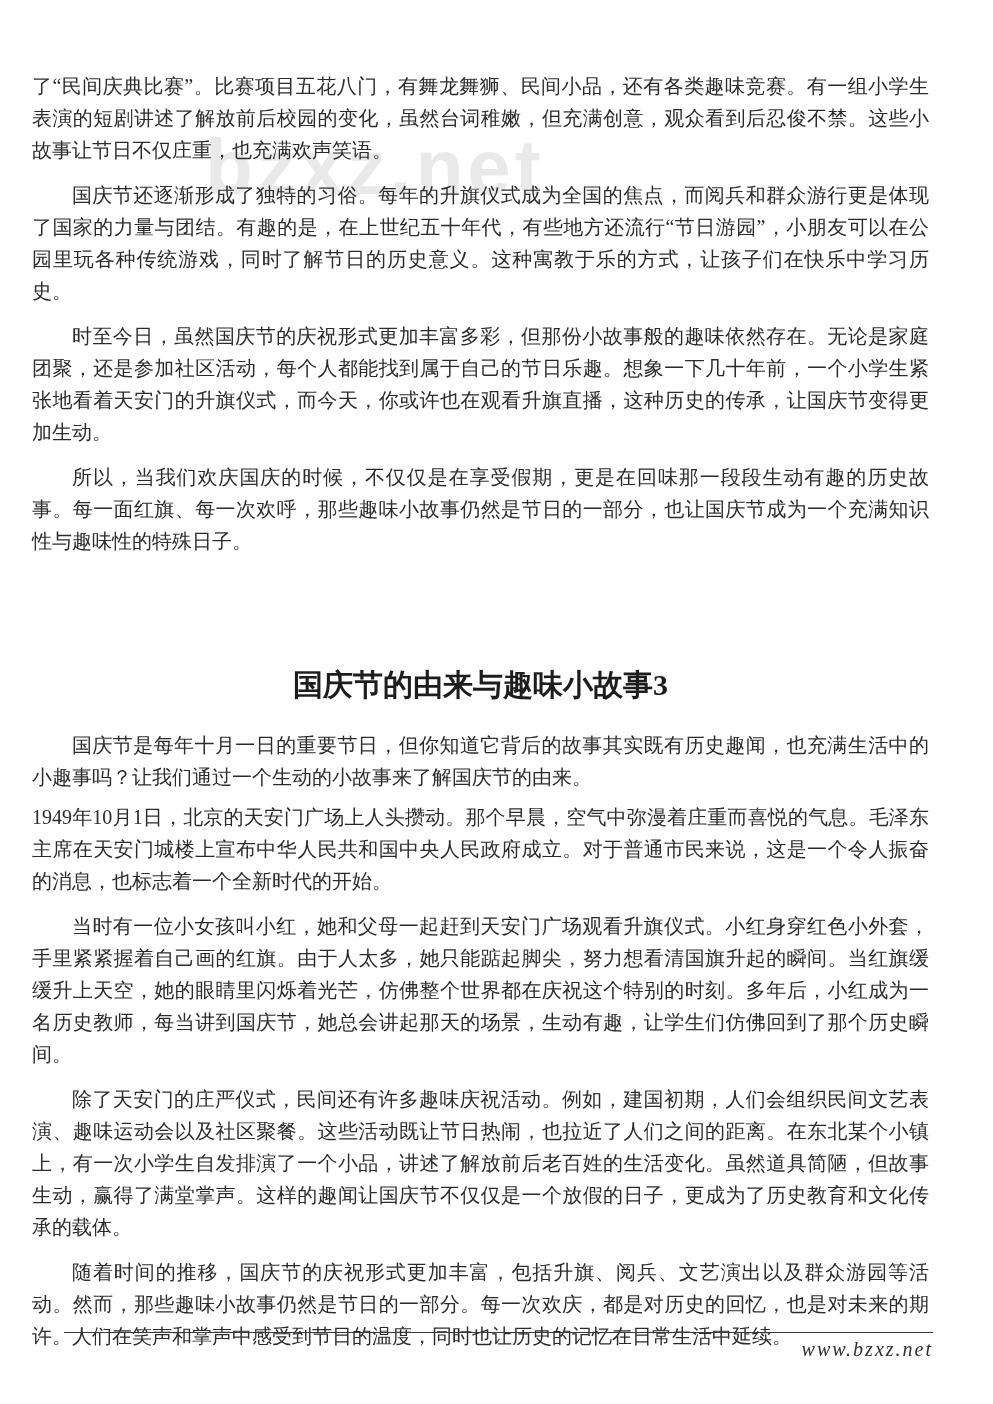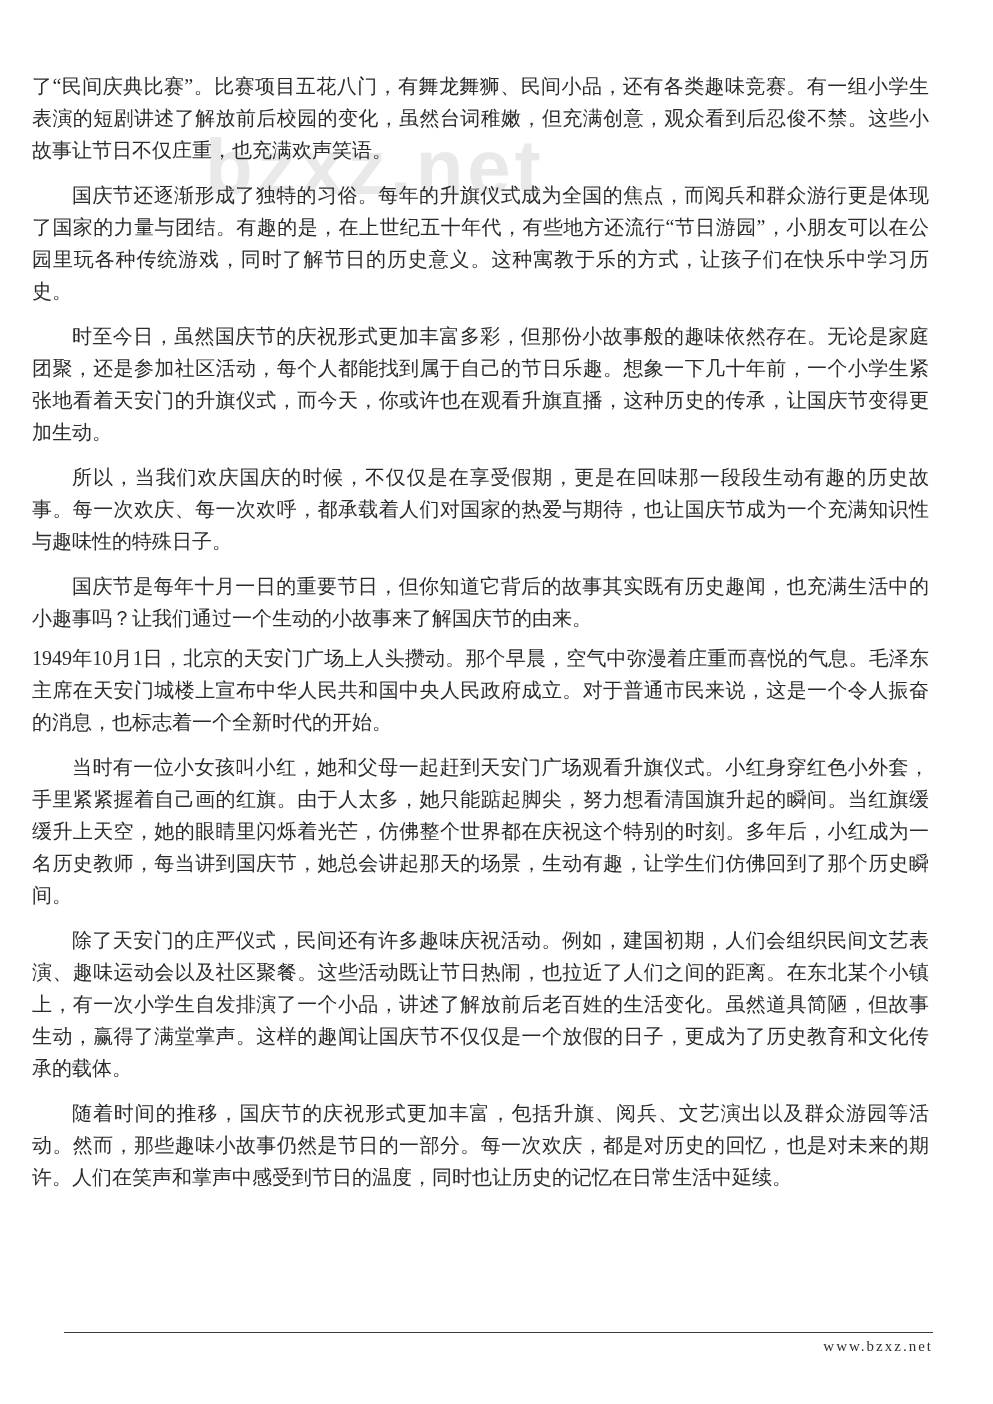--- a/index.html
+++ b/index.html
@@ -59,43 +59,45 @@
     right: 60px;
     top: 1332px;
   }
   .footer-rule {
     border-top: 1px solid #3a3a3a;
     height: 0;
   }
   .footer-url {
     margin-top: 5px;
     text-align: right;
-    font-size: 15px;
+    font-style: italic;
+    font-size: 20px;
     letter-spacing: 2px;
     color: #2f2f2f;
     font-family: "Liberation Serif", "DejaVu Serif", serif;
   }
 </style>
 </head>
 <body>
 
 <div class="page">
 
   <div class="watermark">bzxz.net</div>
 
   <div class="content">
 
     <p class="para">了“民间庆典比赛”。比赛项目五花八门，有舞龙舞狮、民间小品，还有各类趣味竞赛。有一组小学生表演的短剧讲述了解放前后校园的变化，虽然台词稚嫩，但充满创意，观众看到后忍俊不禁。这些小故事让节日不仅庄重，也充满欢声笑语。</p>
 
     <p class="para indent">国庆节还逐渐形成了独特的习俗。每年的升旗仪式成为全国的焦点，而阅兵和群众游行更是体现了国家的力量与团结。有趣的是，在上世纪五十年代，有些地方还流行“节日游园”，小朋友可以在公园里玩各种传统游戏，同时了解节日的历史意义。这种寓教于乐的方式，让孩子们在快乐中学习历史。</p>
 
     <p class="para indent">时至今日，虽然国庆节的庆祝形式更加丰富多彩，但那份小故事般的趣味依然存在。无论是家庭团聚，还是参加社区活动，每个人都能找到属于自己的节日乐趣。想象一下几十年前，一个小学生紧张地看着天安门的升旗仪式，而今天，你或许也在观看升旗直播，这种历史的传承，让国庆节变得更加生动。</p>
 
-    <p class="para indent">所以，当我们欢庆国庆的时候，不仅仅是在享受假期，更是在回味那一段段生动有趣的历史故事。每一次欢庆、每一次欢呼，都承载着人们对国家的热爱与期待，也让国庆节成为一个充满知识性与趣味性的特殊日子。</p>
+    <p class="para indent">所以，当我们欢庆国庆的时候，不仅仅是在享受假期，更是在回味那一段段生动有趣的历史故事。每一面红旗、每一次欢呼，那些趣味小故事仍然是节日的一部分，也让国庆节成为一个充满知识性与趣味性的特殊日子。</p>
 
+    <h1 class="article-title">国庆节的由来与趣味小故事3</h1>
 
     <p class="para indent">国庆节是每年十月一日的重要节日，但你知道它背后的故事其实既有历史趣闻，也充满生活中的小趣事吗？让我们通过一个生动的小故事来了解国庆节的由来。</p>
 
     <p class="para">1949年10月1日，北京的天安门广场上人头攒动。那个早晨，空气中弥漫着庄重而喜悦的气息。毛泽东主席在天安门城楼上宣布中华人民共和国中央人民政府成立。对于普通市民来说，这是一个令人振奋的消息，也标志着一个全新时代的开始。</p>
 
     <p class="para indent">当时有一位小女孩叫小红，她和父母一起赶到天安门广场观看升旗仪式。小红身穿红色小外套，手里紧紧握着自己画的红旗。由于人太多，她只能踮起脚尖，努力想看清国旗升起的瞬间。当红旗缓缓升上天空，她的眼睛里闪烁着光芒，仿佛整个世界都在庆祝这个特别的时刻。多年后，小红成为一名历史教师，每当讲到国庆节，她总会讲起那天的场景，生动有趣，让学生们仿佛回到了那个历史瞬间。</p>
 
     <p class="para indent">除了天安门的庄严仪式，民间还有许多趣味庆祝活动。例如，建国初期，人们会组织民间文艺表演、趣味运动会以及社区聚餐。这些活动既让节日热闹，也拉近了人们之间的距离。在东北某个小镇上，有一次小学生自发排演了一个小品，讲述了解放前后老百姓的生活变化。虽然道具简陋，但故事生动，赢得了满堂掌声。这样的趣闻让国庆节不仅仅是一个放假的日子，更成为了历史教育和文化传承的载体。</p>
 
     <p class="para indent">随着时间的推移，国庆节的庆祝形式更加丰富，包括升旗、阅兵、文艺演出以及群众游园等活动。然而，那些趣味小故事仍然是节日的一部分。每一次欢庆，都是对历史的回忆，也是对未来的期许。人们在笑声和掌声中感受到节日的温度，同时也让历史的记忆在日常生活中延续。</p>

